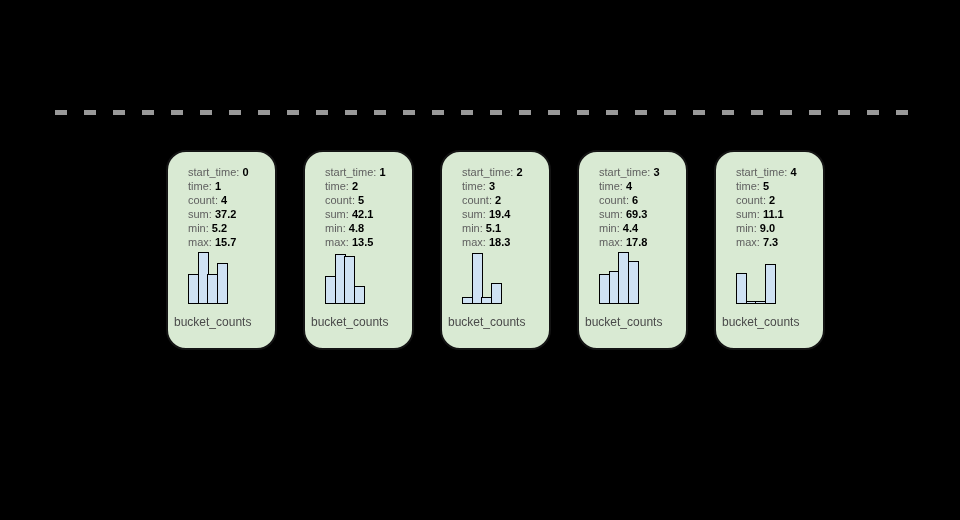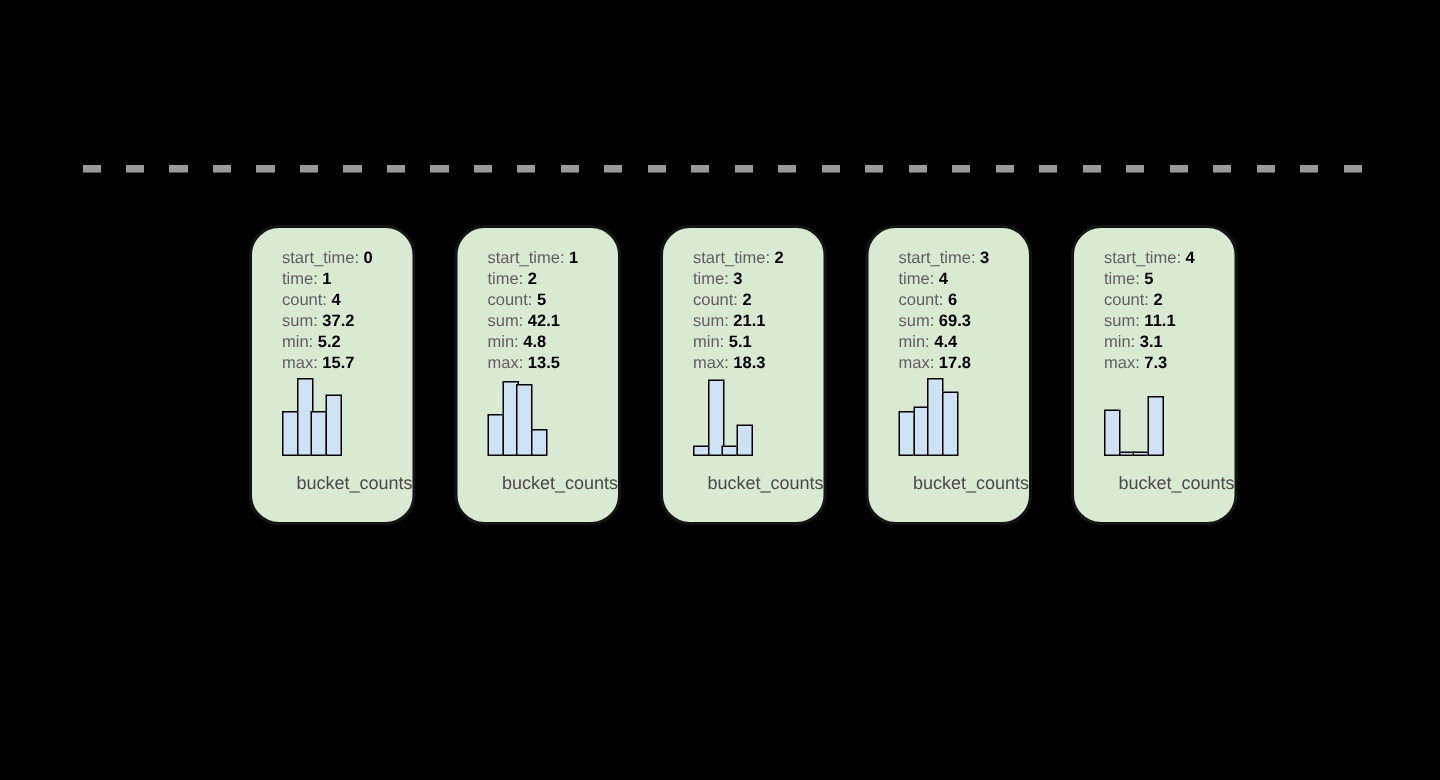--- a/index.html
+++ b/index.html
@@ -32,21 +32,21 @@
     position:absolute;left:20px;top:98px;height:54px;
     display:flex;align-items:flex-end;
   }
   .bar{
     width:11px;box-sizing:border-box;
     background:#cfe2f3;border:1.5px solid #000000;
   }
   .bar + .bar{margin-left:-1.5px;}
   .bucket-label{
     position:absolute;left:6px;right:0;top:163px;
-    text-align:right;font-size:12px;color:#4a4a4a;
+    text-align:left;font-size:12px;color:#4a4a4a;
   }
 </style>
 </head>
 <body>
 
 <div class="dashed-line"></div>
 
 <div class="cards-row">
 
   <div class="card">
@@ -83,21 +83,21 @@
         <div class="bar" style="height: 18px;"></div>
       </div>
     <div class="bucket-label">bucket_counts</div>
   </div>
 
   <div class="card">
     <div class="fields">
       <div><span>start_time: </span><span class="val">2</span></div>
       <div><span>time: </span><span class="val">3</span></div>
       <div><span>count: </span><span class="val">2</span></div>
-      <div><span>sum: </span><span class="val">21.1</span></div>
+      <div><span>sum: </span><span class="val">19.4</span></div>
       <div><span>min: </span><span class="val">5.1</span></div>
       <div><span>max: </span><span class="val">18.3</span></div>
     </div>
     <div class="hist">
         <div class="bar" style="height: 7px;"></div>
         <div class="bar" style="height: 51px;"></div>
         <div class="bar" style="height: 7px;"></div>
         <div class="bar" style="height: 21px;"></div>
       </div>
     <div class="bucket-label">bucket_counts</div>
@@ -120,21 +120,21 @@
       </div>
     <div class="bucket-label">bucket_counts</div>
   </div>
 
   <div class="card">
     <div class="fields">
       <div><span>start_time: </span><span class="val">4</span></div>
       <div><span>time: </span><span class="val">5</span></div>
       <div><span>count: </span><span class="val">2</span></div>
       <div><span>sum: </span><span class="val">11.1</span></div>
-      <div><span>min: </span><span class="val">3.1</span></div>
+      <div><span>min: </span><span class="val">9.0</span></div>
       <div><span>max: </span><span class="val">7.3</span></div>
     </div>
     <div class="hist">
         <div class="bar" style="height: 31px;"></div>
         <div class="bar" style="height: 3px;"></div>
         <div class="bar" style="height: 3px;"></div>
         <div class="bar" style="height: 40px;"></div>
       </div>
     <div class="bucket-label">bucket_counts</div>
   </div>

